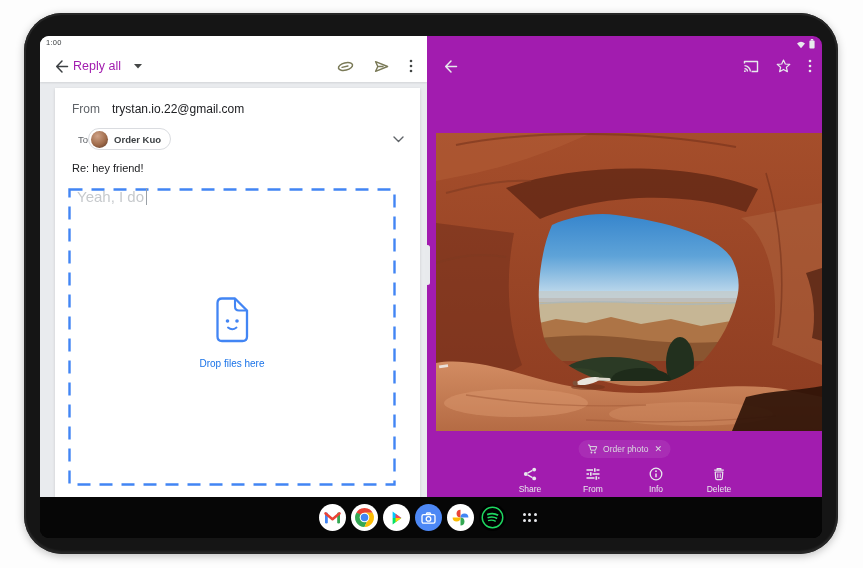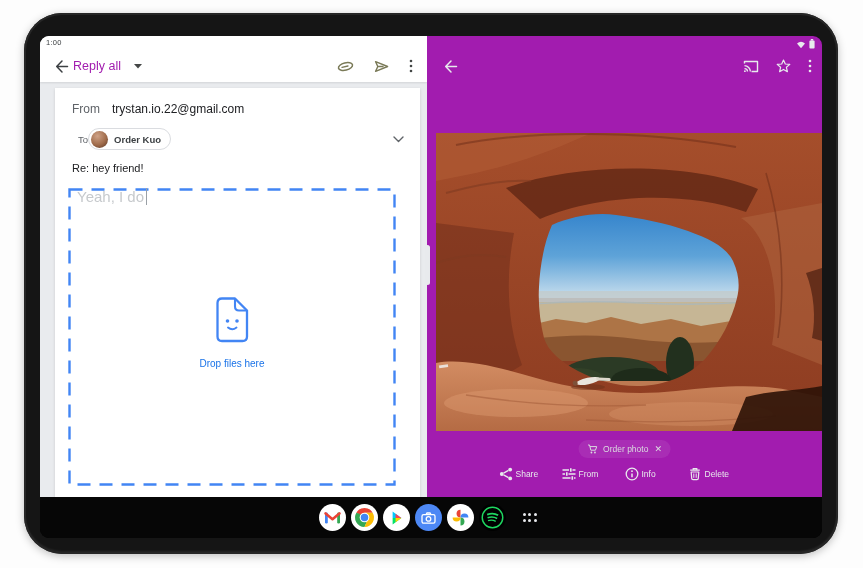--- a/index.html
+++ b/index.html
@@ -56,21 +56,21 @@
   .photo { position:absolute; left:9px; top:97px; width:386px; height:298px; }
   .photo svg { display:block; }
 
   .order-chip { position:absolute; left:50%; top:404px; transform:translateX(-50%); height:18px;
                 display:inline-flex; align-items:center; gap:6px; padding:0 9px; border-radius:13px;
                 background:rgba(255,255,255,.08); cursor:pointer; }
   .order-txt { font-size:8.5px; color:#dadce0; white-space:nowrap; }
   .order-x { font-size:9px; color:#dadce0; line-height:1; cursor:pointer; }
 
   .p-actions { position:absolute; left:0; right:0; top:431px; display:flex; justify-content:center; }
-  .p-act { width:63px; display:flex; flex-direction:row; align-items:center; gap:3px; cursor:pointer; }
+  .p-act { width:63px; display:flex; flex-direction:column; align-items:center; gap:3px; cursor:pointer; }
   .p-act-lbl { font-size:8.5px; color:#e8eaed; }
 
   .divider-handle { position:absolute; left:385px; top:209px; width:4.5px; height:40px;
                     border-radius:3px; background:#e8eaed; cursor:col-resize; }
 
   
   .taskbar { position:absolute; left:0; top:461px; width:782px; height:41px; background:#060606;
              display:flex; align-items:center; justify-content:center; gap:5px; }
   .dock-app { width:27px; height:27px; border-radius:50%; display:flex; align-items:center; justify-content:center; cursor:pointer; }
   .all-apps { width:27px; height:27px; margin-left:5px; display:grid; grid-template-columns:repeat(3,3px);

